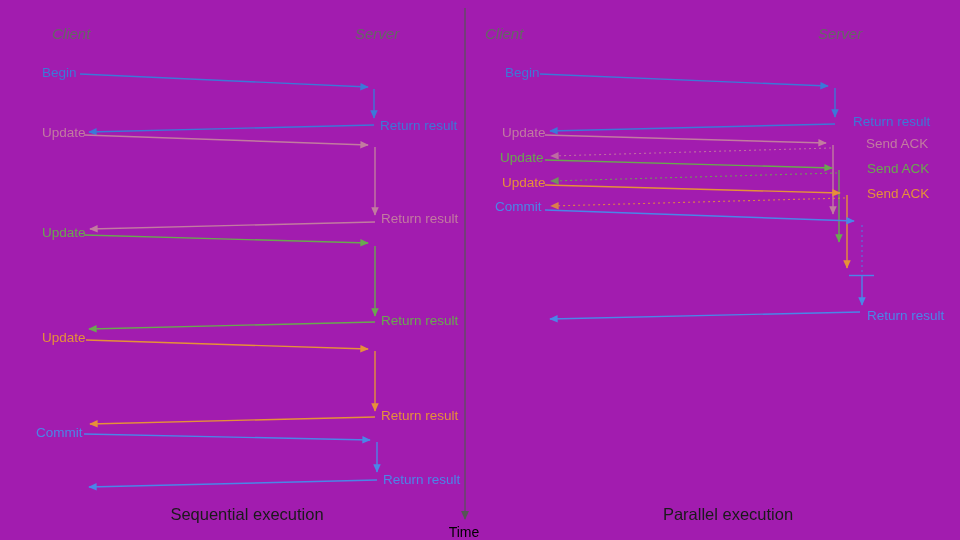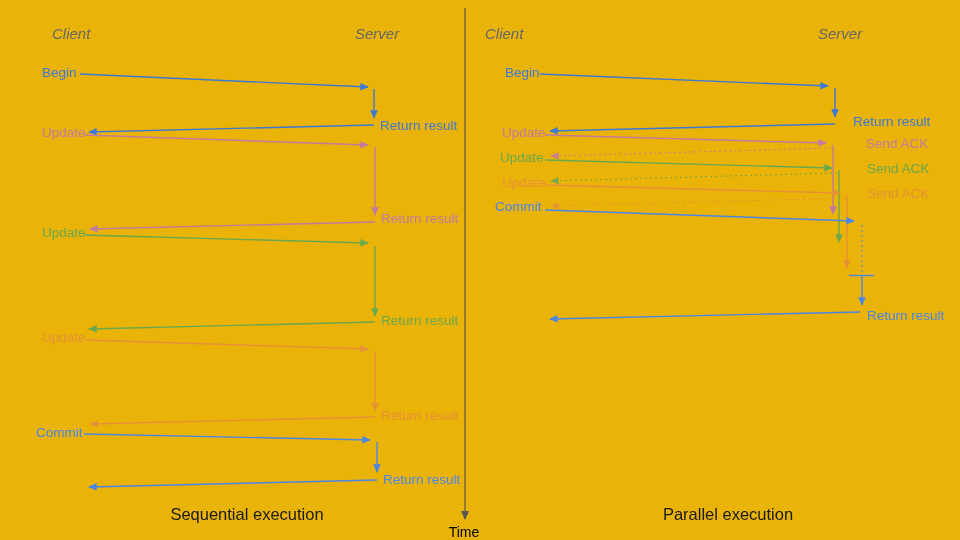--- a/index.html
+++ b/index.html
@@ -1,16 +1,16 @@
 <!DOCTYPE html>
 <html><head>
 <meta charset="utf-8">
 <style>
   html,body{margin:0;padding:0;background:#ffffff;}
-  .canvas{position:relative;width:960px;height:540px;background:#eab308;overflow:hidden;}
+  .canvas{position:relative;width:960px;height:540px;background:#a21caf;overflow:hidden;}
   svg{display:block;}
   text{font-family:"Liberation Sans",sans-serif;}
   .hdr{font-size:15px;font-style:italic;fill:#666666;}
   .lbl{font-size:13.5px;}
   .cap{font-size:16.5px;fill:#1a1a1a;text-anchor:middle;}
   .time{font-size:14px;fill:#000000;text-anchor:middle;}
   line{fill:none;stroke-width:1.4;stroke-linecap:butt;}
   .s-b1{stroke:#3c78d8}.s-b2{stroke:#4a86e8}.s-pk{stroke:#c27ba0}.s-gr{stroke:#6aa84f}.s-or{stroke:#e69138}
   .f-b1{fill:#3c78d8}.f-b2{fill:#4a86e8}.f-pk{fill:#c27ba0}.f-gr{fill:#6aa84f}.f-or{fill:#e69138}
   .dot{stroke-dasharray:2 3;stroke-width:1.1;opacity:.85;}

